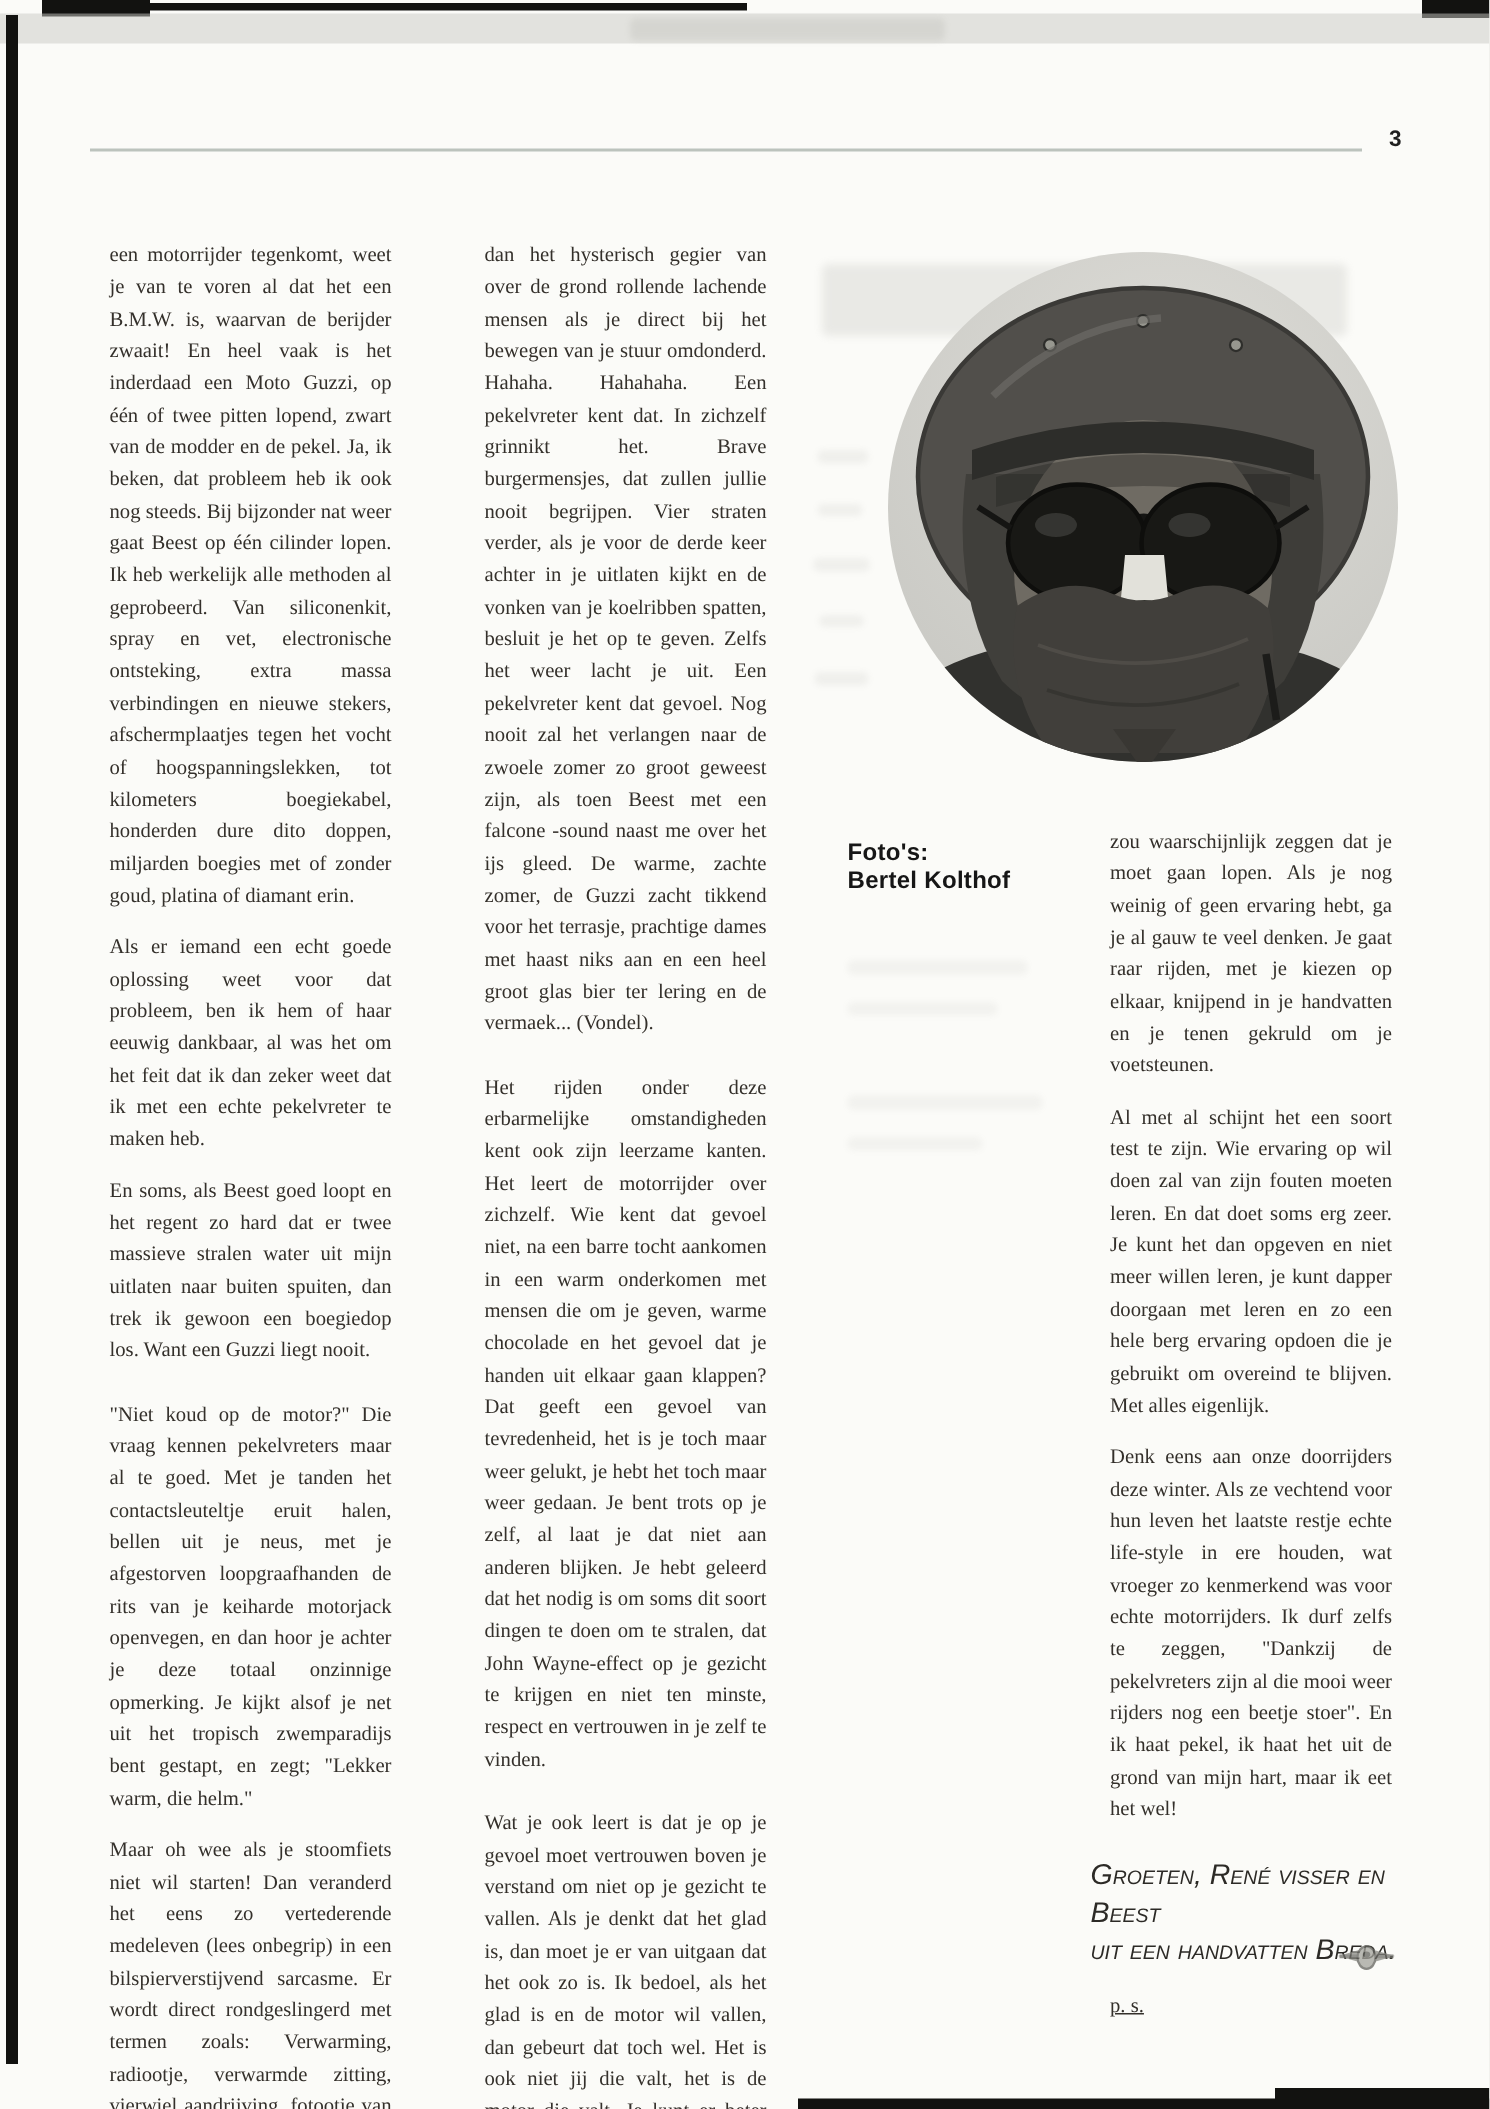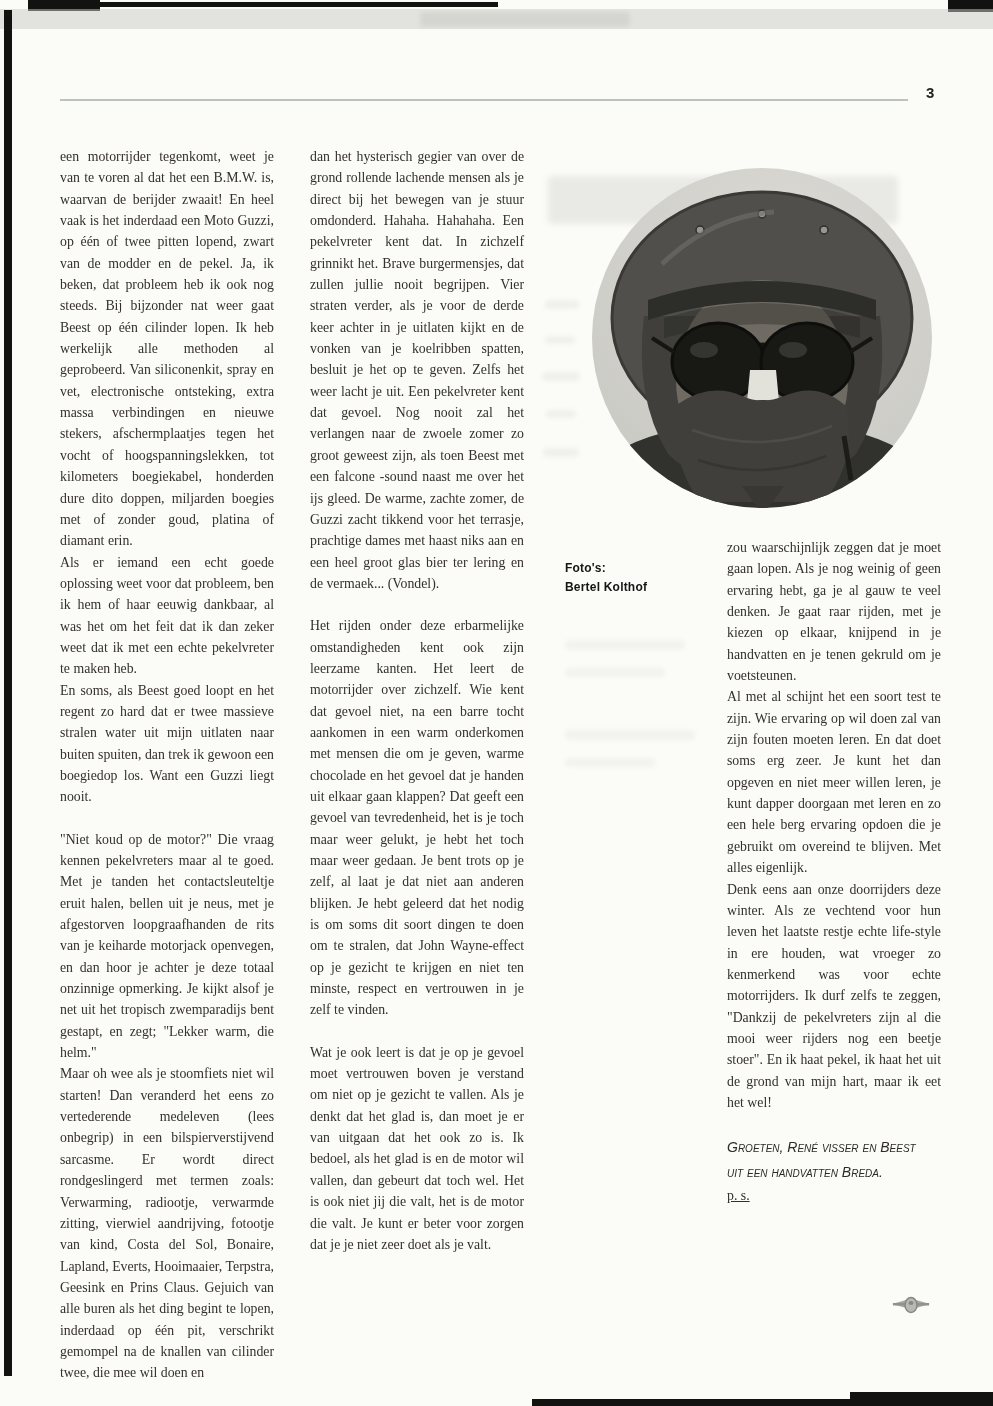--- a/index.html
+++ b/index.html
@@ -10,30 +10,30 @@
   .grey-strip{position:absolute;left:0;top:9px;width:993px;height:20px;background:#c9c9c4;opacity:.5;}
   
   .ghost{position:absolute;background:#8e8e87;border-radius:4px;filter:blur(2px);}
   
   .rule{position:absolute;left:60px;top:99px;width:848px;height:2px;background:#bcc3bd;}
   .pagenum{position:absolute;left:926px;top:84px;font-family:"Liberation Sans", sans-serif;
            font-weight:bold;font-size:15px;color:#1f1f1f;}
   
   .photo{position:absolute;left:592px;top:168px;width:340px;height:340px;border-radius:50%;overflow:hidden;}
   .credit{position:absolute;left:565px;top:559px;font-family:"Liberation Sans", sans-serif;
-          font-weight:bold;font-size:12px;line-height:19px;color:#161616;letter-spacing:.2px;}
+          font-weight:bold;font-size:16px;line-height:19px;color:#161616;letter-spacing:.2px;}
   
   .col{position:absolute;width:214px;font-size:13.8px;line-height:21.35px;text-align:justify;}
-  .col p{margin:0;}
+  .col p{margin:13px;}
   .col p.gap{margin-top:21px;font-family:Liberation Serif, serif;}
   #col1{left:60px;top:146px;}
   #col2{left:310px;top:146px;}
   #col3{left:727px;top:537px;}
   .signoff{margin-top:22px;font-family:"Liberation Sans", sans-serif;font-style:italic;
-           font-variant:small-caps;font-size:14px;line-height:25px;color:#2c2a26;text-align:left;}
+           font-variant:small-caps;font-size:19px;line-height:25px;color:#2c2a26;text-align:left;}
   .ps-head{margin-top:24px;text-decoration:underline;}
   .logo{position:absolute;left:891px;top:1296px;opacity:.75;}
 </style>
 </head>
 <body>
 
 <div class="scan">
 
   <div class="edge" style="left:28px;top:0;width:72px;height:11px;"></div>
   <div class="edge" style="left:100px;top:2px;width:398px;height:5px;"></div>

